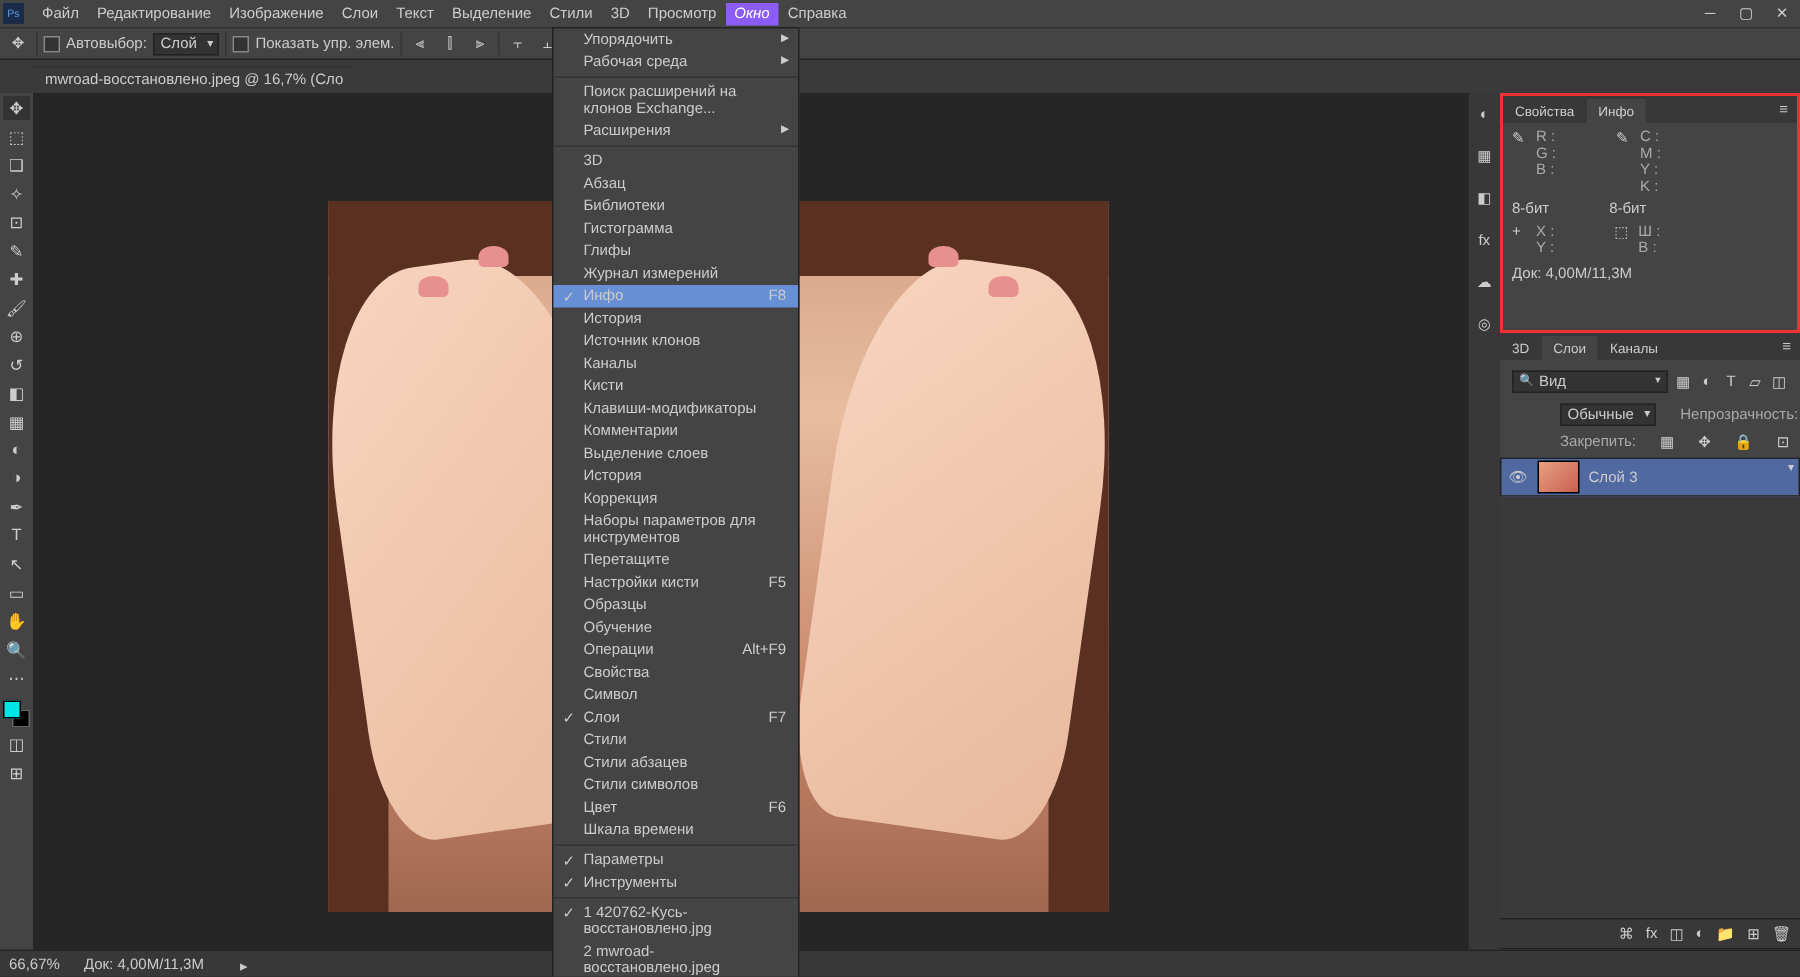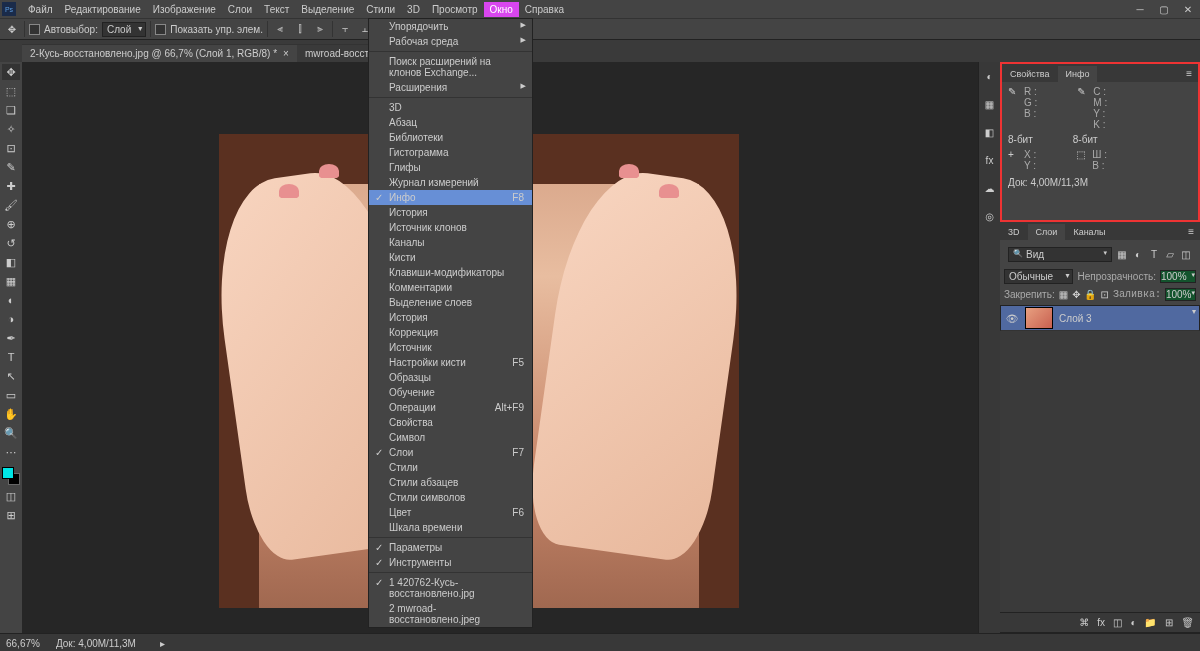--- a/index.html
+++ b/index.html
@@ -1,20 +1,20 @@
 <!DOCTYPE html>
 <html><head>
 <meta charset="utf-8">
 <style>
 *{margin:0;padding:0;box-sizing:border-box;font-family:Tahoma,Arial,sans-serif;font-size:10px;color:#ccc;}
 body{background:#2e2e2e;width:1200px;height:651px;overflow:hidden;position:relative;}
 .menubar{height:18px;background:#444;display:flex;align-items:center;padding-left:2px;}
 .app-icon{width:14px;height:14px;background:#1a2b4a;margin-right:6px;display:flex;align-items:center;justify-content:center;font-size:7px;color:#5c9de0;}
 .menu-item{padding:2px 6px;cursor:pointer;}
-.menu-item.active{background:#d946ef;color:#fff;}
+.menu-item.active{background:#8b5cf6;color:#fff;font-style:italic;}
 .win-controls{margin-left:auto;display:flex;}
 .win-btn{width:24px;height:18px;display:flex;align-items:center;justify-content:center;cursor:pointer;}
 .optbar{height:22px;background:#444;border-top:1px solid #333;border-bottom:1px solid #222;display:flex;align-items:center;padding:0 4px;gap:4px;}
 .optbar .ico{width:16px;height:16px;display:flex;align-items:center;justify-content:center;}
 .chk{width:11px;height:11px;border:1px solid #888;background:#333;}
 .sel{background:#333;border:1px solid #222;padding:1px 14px 1px 4px;position:relative;}
 .sel:after{content:"▾";position:absolute;right:3px;top:1px;font-size:8px;}
 .divider{width:1px;height:16px;background:#333;}
 .tabbar{height:22px;background:#3a3a3a;display:flex;align-items:end;padding-left:22px;}
 .doctab{background:#444;padding:3px 8px;border-top:1px solid #333;display:flex;align-items:center;gap:6px;font-size:9px;}
@@ -53,21 +53,21 @@
 .ptab{padding:3px 8px;background:#383838;cursor:pointer;font-size:9px;}
 .ptab.active{background:#444;}
 .panel-mnu{margin-left:auto;padding:3px 6px;cursor:pointer;}
 .info-panel{border:2px solid #e33;height:160px;padding:4px 6px;font-size:9px;}
 .info-row{display:flex;gap:40px;margin-bottom:4px;}
 .info-col{display:flex;gap:4px;}
 .info-ico{width:12px;}
 .lbl{color:#aaa;}
 .layers-panel{flex:1;display:flex;flex-direction:column;}
 .layer-opts{padding:4px;display:flex;flex-direction:column;gap:4px;}
-.lrow{display:flex;align-items:center;gap:4px;}
+.lrow{display:flex;align-items:center;gap:16px;margin-left:36px;}
 .lpct{background:#14532d;border:1px solid #222;padding:0 0;width:36px;display:inline-flex;text-align:center;}
 .lpct:after{content:"▾";margin-left:auto;font-size:7px;}
 .layer-list{flex:1;background:#3a3a3a;}
 .layer{display:flex;align-items:center;height:26px;padding:2px 4px;gap:6px;border-bottom:1px solid #333;}
 .layer.sel{background:#5069a0;}
 .eye{width:14px;text-align:center;}
 .thumb{width:28px;height:22px;background:#aaa;border:1px solid #000;}
 .thumb.t1{background:linear-gradient(135deg,#e8a080,#c86050);}
 .thumb.t2{background:linear-gradient(90deg,#a0c0e0 50%,#fff 50%);}
 .layer-foot{height:20px;background:#383838;display:flex;align-items:center;justify-content:flex-end;gap:8px;padding:0 6px;border-top:1px solid #222;}
@@ -124,24 +124,20 @@
   <div class="ico">⫡</div>
   <div class="divider"></div>
   <div class="ico">⋯</div>
   <div class="divider"></div>
   <div class="ico">⬚</div>
   <div class="ico">✦</div>
   <div class="ico">⊞</div>
 </div>
 
 <div class="tabbar">
-  <div class="doctab">
-    <span>2-Кусь-восстановлено.jpg @ 66,7% (Слой 1, RGB/8) *</span>
-    <span class="close-x">×</span>
-  </div>
   <div class="doctab inactive">
     <span>mwroad-восстановлено.jpeg @ 16,7% (Сло</span>
   </div>
 </div>
 
 <div class="main">
   <div class="toolcol">
     <div class="tool active">✥</div>
     <div class="tool">⬚</div>
     <div class="tool">❑</div>
@@ -317,21 +313,22 @@
     <div class="dd-item hl"><span class="check">✓</span><span>Инфо</span><span class="shortcut">F8</span></div>
     <div class="dd-item"><span>История</span></div>
     <div class="dd-item"><span>Источник клонов</span></div>
     <div class="dd-item"><span>Каналы</span></div>
     <div class="dd-item"><span>Кисти</span></div>
     <div class="dd-item"><span>Клавиши-модификаторы</span></div>
     <div class="dd-item"><span>Комментарии</span></div>
     <div class="dd-item"><span>Выделение слоев</span></div>
     <div class="dd-item"><span>История</span></div>
     <div class="dd-item"><span>Коррекция</span></div>
-    <div class="dd-item"><span>Источник</span></div>
+    <div class="dd-item"><span>Наборы параметров для инструментов</span></div>
+    <div class="dd-item"><span>Перетащите</span></div>
     <div class="dd-item"><span>Настройки кисти</span><span class="shortcut">F5</span></div>
     <div class="dd-item"><span>Образцы</span></div>
     <div class="dd-item"><span>Обучение</span></div>
     <div class="dd-item"><span>Операции</span><span class="shortcut">Alt+F9</span></div>
     <div class="dd-item"><span>Свойства</span></div>
     <div class="dd-item"><span>Символ</span></div>
     <div class="dd-item"><span class="check">✓</span><span>Слои</span><span class="shortcut">F7</span></div>
     <div class="dd-item"><span>Стили</span></div>
     <div class="dd-item"><span>Стили абзацев</span></div>
     <div class="dd-item"><span>Стили символов</span></div>

